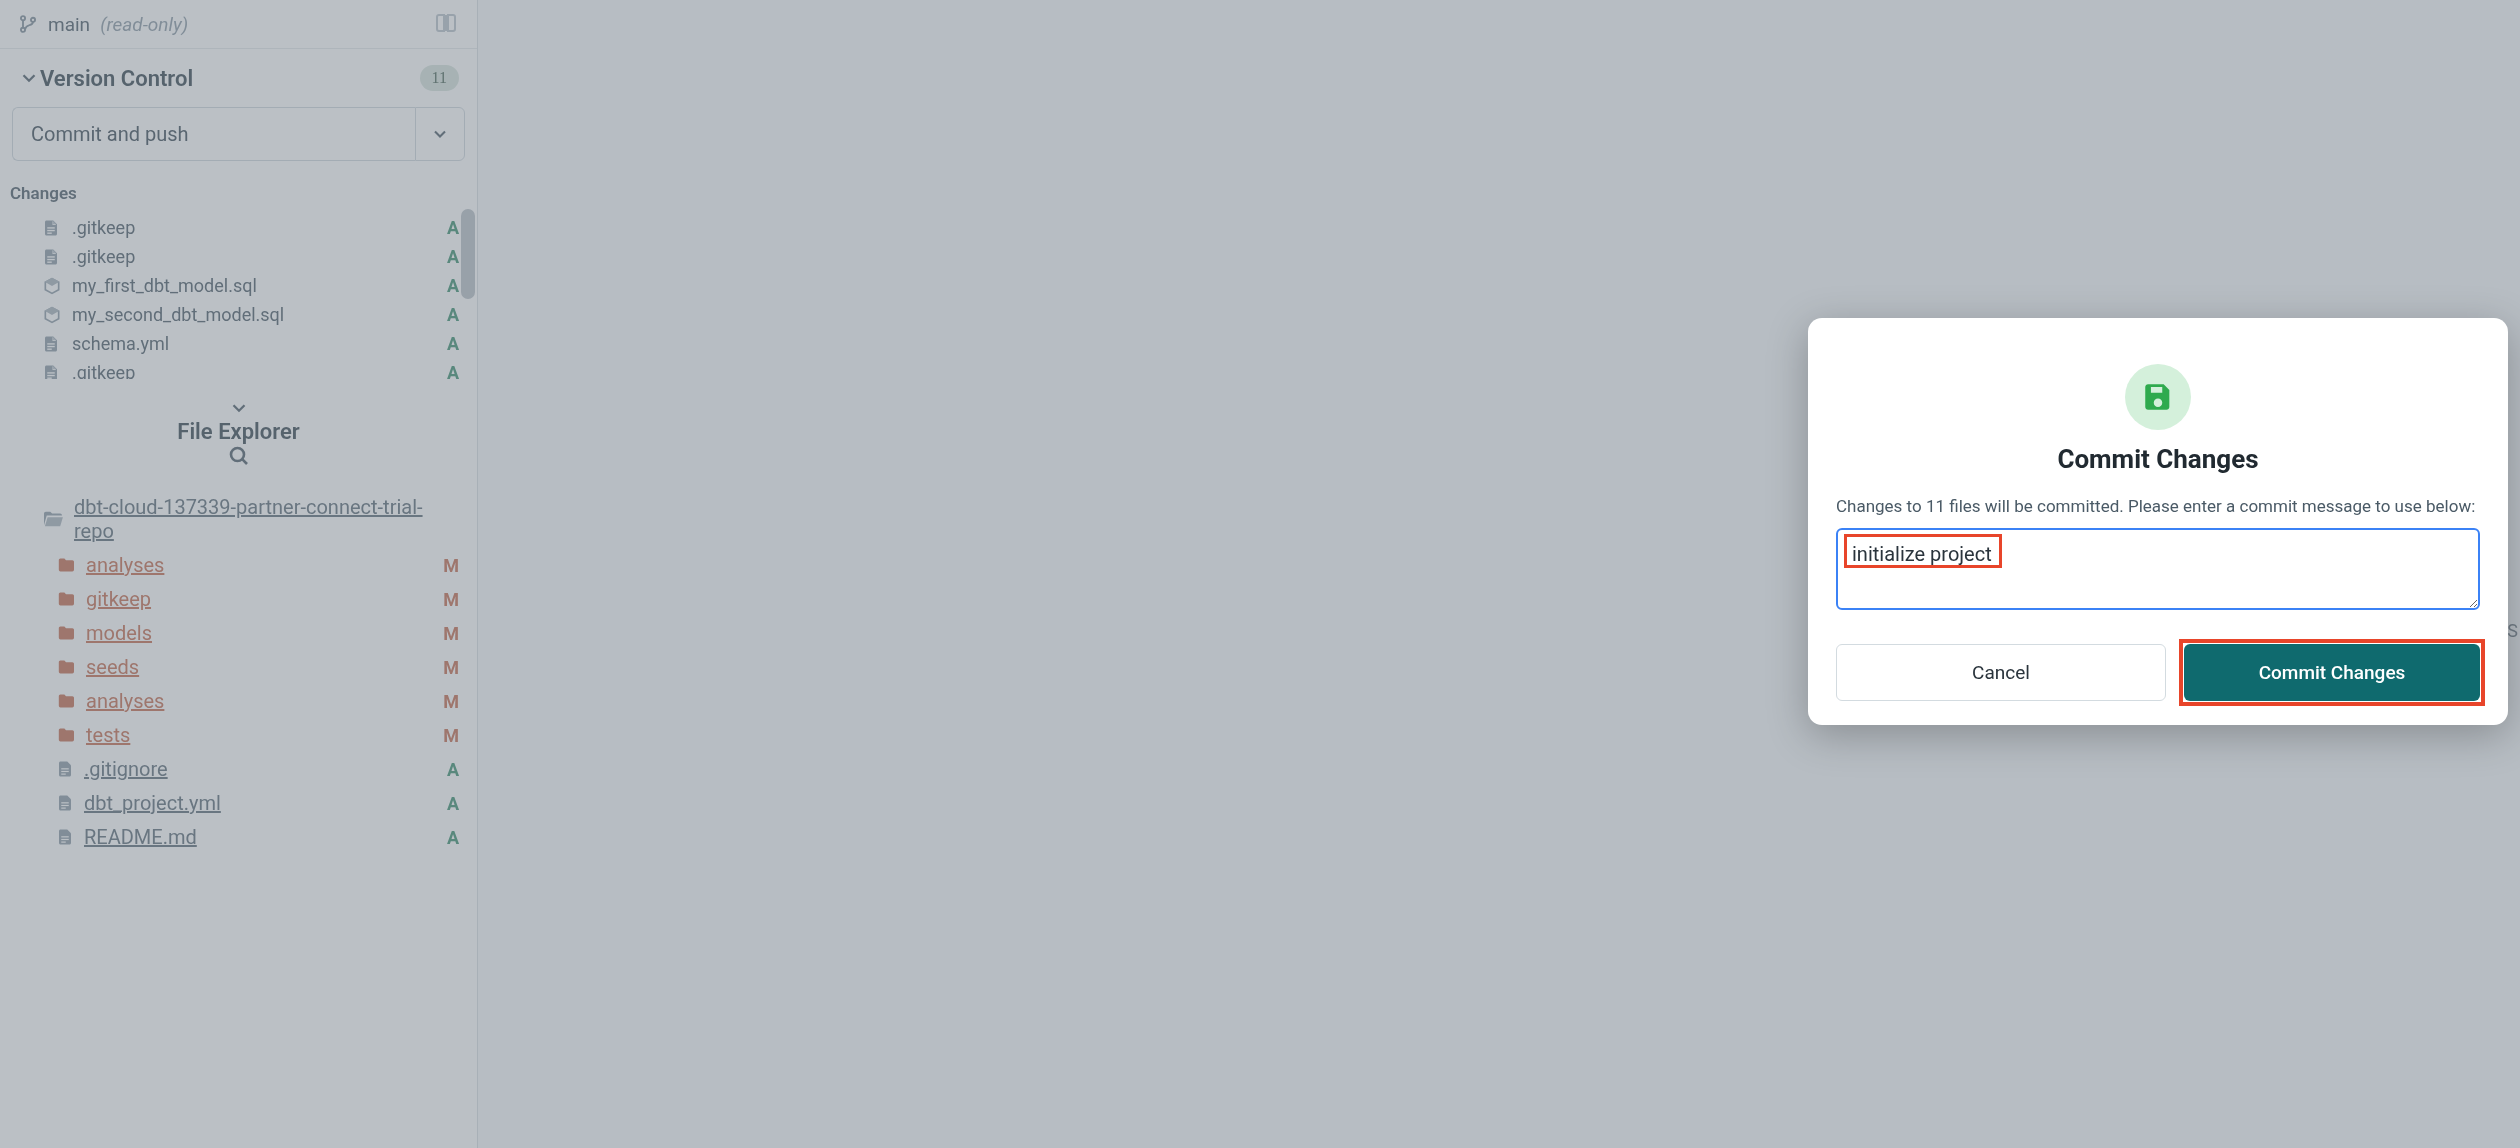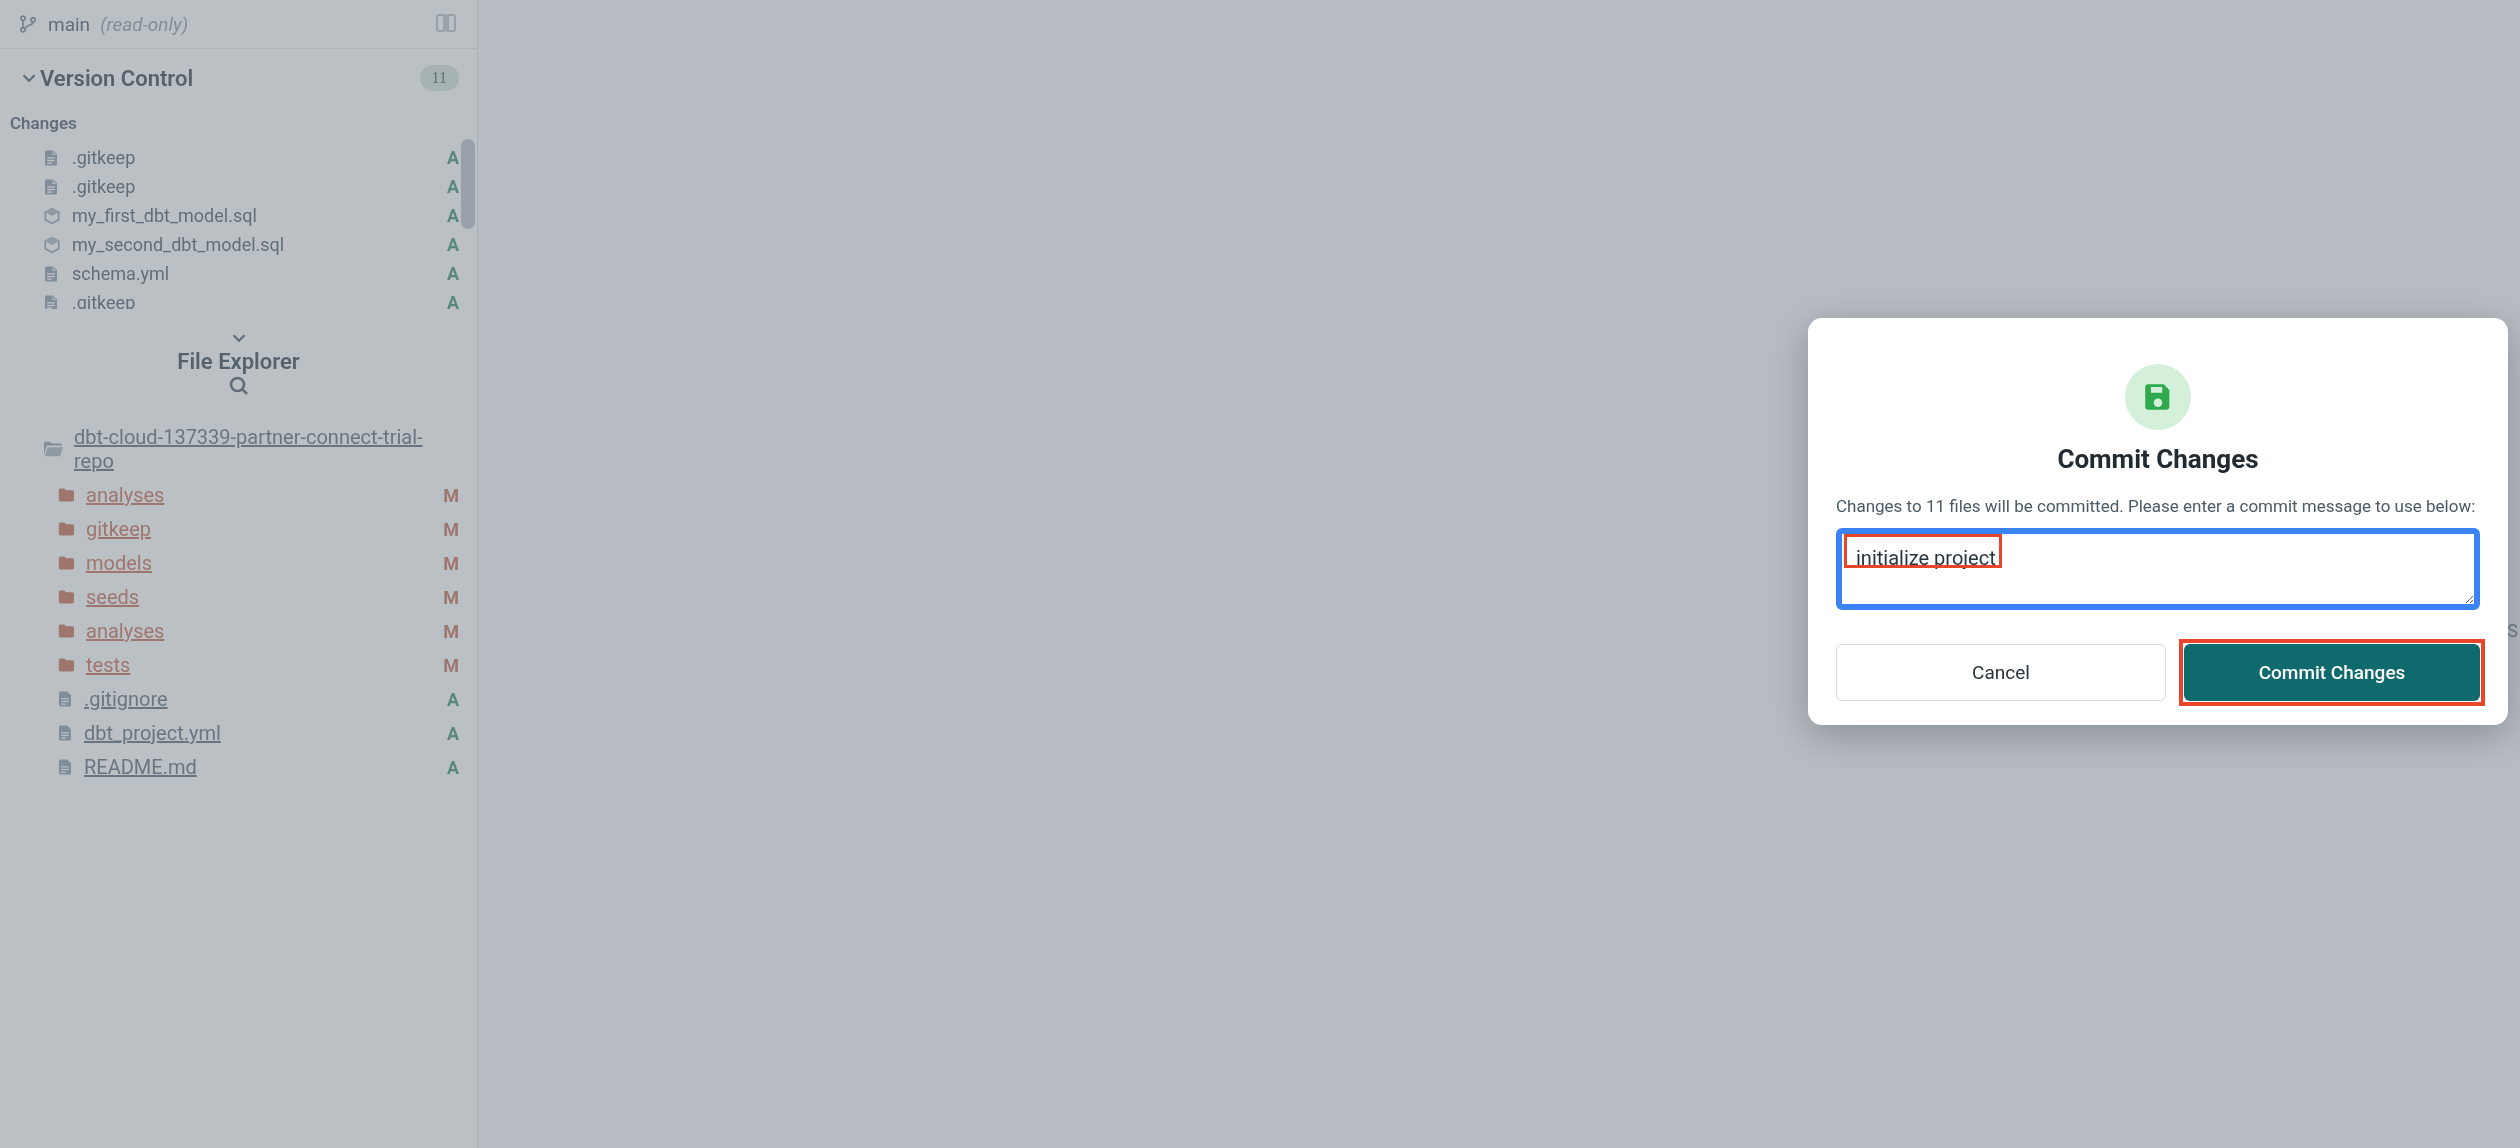--- a/index.html
+++ b/index.html
@@ -59,21 +59,21 @@
 .main { position: absolute; left: 478px; right: 0; top: 0; bottom: 0; background: #f7f9fa; z-index: 5; }
 .main .hint { position: absolute; right: 2px; top: 54%; color: #6a7680; font-size: 18px; }
 
 
 .modal { position: absolute; right: 12px; top: 318px; width: 700px; background: #ffffff; border-radius: 14px; box-shadow: 0 10px 40px rgba(0,0,0,0.25); z-index: 100; padding: 46px 28px 24px; }
 .modal .icon-wrap { width: 66px; height: 66px; border-radius: 50%; background: #d4f0db; display: flex; align-items: center; justify-content: center; margin: 0 auto 14px; }
 .modal .icon-wrap svg { color: #2faa4e; }
 .modal h2 { text-align: center; font-size: 26px; font-weight: 700; color: #212a31; margin-bottom: 22px; }
 .modal .prompt { color: #4a5a66; font-size: 17px; margin-bottom: 12px; }
 .modal .textarea-wrap { position: relative; }
-.modal textarea { width: 100%; height: 82px; border: 6px solid #3b82f6; border-radius: 6px; padding: 12px 14px; font-size: 20px; color: #2a343c; resize: both; outline: none; }
+.modal textarea { width: 100%; height: 82px; border: 2px solid #3b82f6; border-radius: 6px; padding: 12px 14px; font-size: 20px; color: #2a343c; resize: both; outline: none; }
 .modal .text-highlight { position: absolute; top: 6px; left: 8px; width: 158px; height: 34px; border: 3px solid #e8452a; pointer-events: none; }
 .modal .buttons { display: flex; gap: 18px; margin-top: 30px; justify-content: space-between; }
 .modal .btn { flex: 1; padding: 16px; font-size: 19px; border-radius: 6px; border: none; cursor: pointer; }
 .modal .btn-cancel { background: #fff; border: 1px solid #d3dbe0; color: #2a343c; }
 .modal .btn-confirm-wrap { position: relative; flex: 1; }
 .modal .btn-confirm { width: 100%; height: 100%; background: #0f6a6e; color: #fff; font-weight: 500; border: none; padding: 16px; border-radius: 6px; cursor: pointer; font-size: 19px; }
 .modal .confirm-highlight { position: absolute; inset: -5px; border: 4px solid #e8452a; pointer-events: none; }
 
 svg { display: block; }
 </style>
@@ -107,20 +107,28 @@
   <div class="section-header">
     <span class="chevron">
       <svg width="22" height="22" viewBox="0 0 24 24" fill="none" stroke="currentColor" stroke-width="2.5">
           <polyline points="6 9 12 15 18 9"></polyline>
         </svg>
     </span>
     <span class="title">Version Control</span>
     <span class="badge">11</span>
   </div>
 
+  <div class="commit-row">
+    <button class="commit-btn">Commit and push</button>
+    <button class="commit-dd">
+      <svg width="20" height="20" viewBox="0 0 24 24" fill="none" stroke="currentColor" stroke-width="2.5">
+          <polyline points="6 9 12 15 18 9"></polyline>
+        </svg>
+    </button>
+  </div>
 
   <div class="sub-label">Changes</div>
 
   <div class="changes-scroll-wrap" style="position:relative; height:170px;">
     <div class="changes-list" style="overflow:hidden; height:100%;">
 
     <div class="change-item">
           <span class="icon">
             <svg width="18" height="20" viewBox="0 0 24 24" fill="#8a99a5">
               <path d="M6 2h9l5 5v13c0 1.1-.9 2-2 2H6c-1.1 0-2-.9-2-2V4c0-1.1.9-2 2-2zm8 1v5h5" fill="#8a99a5"></path>

